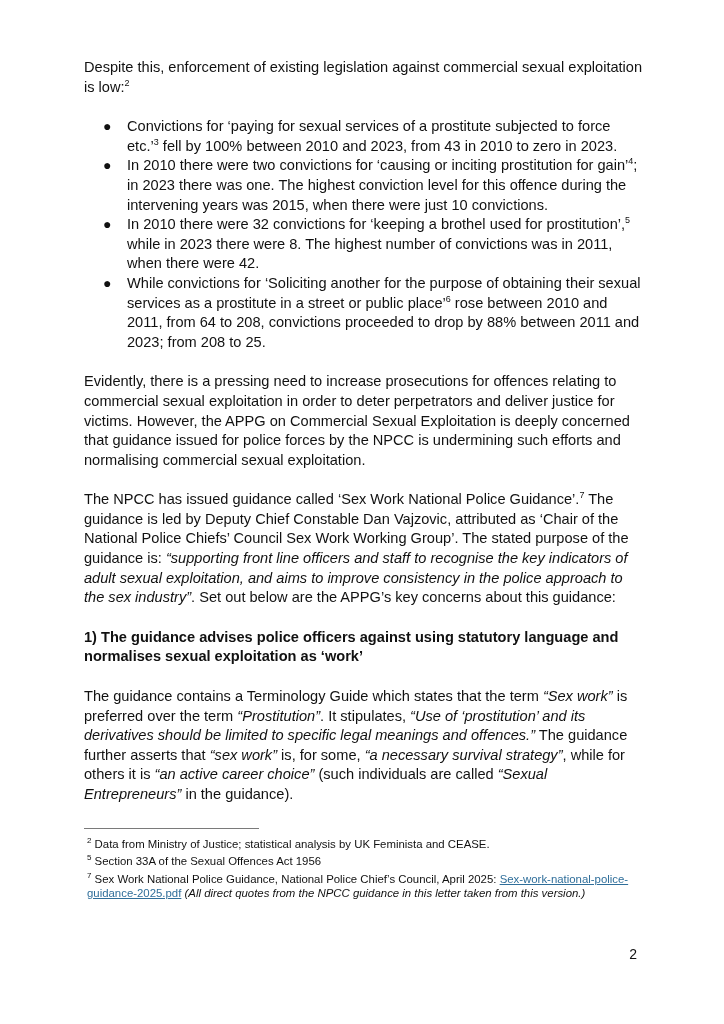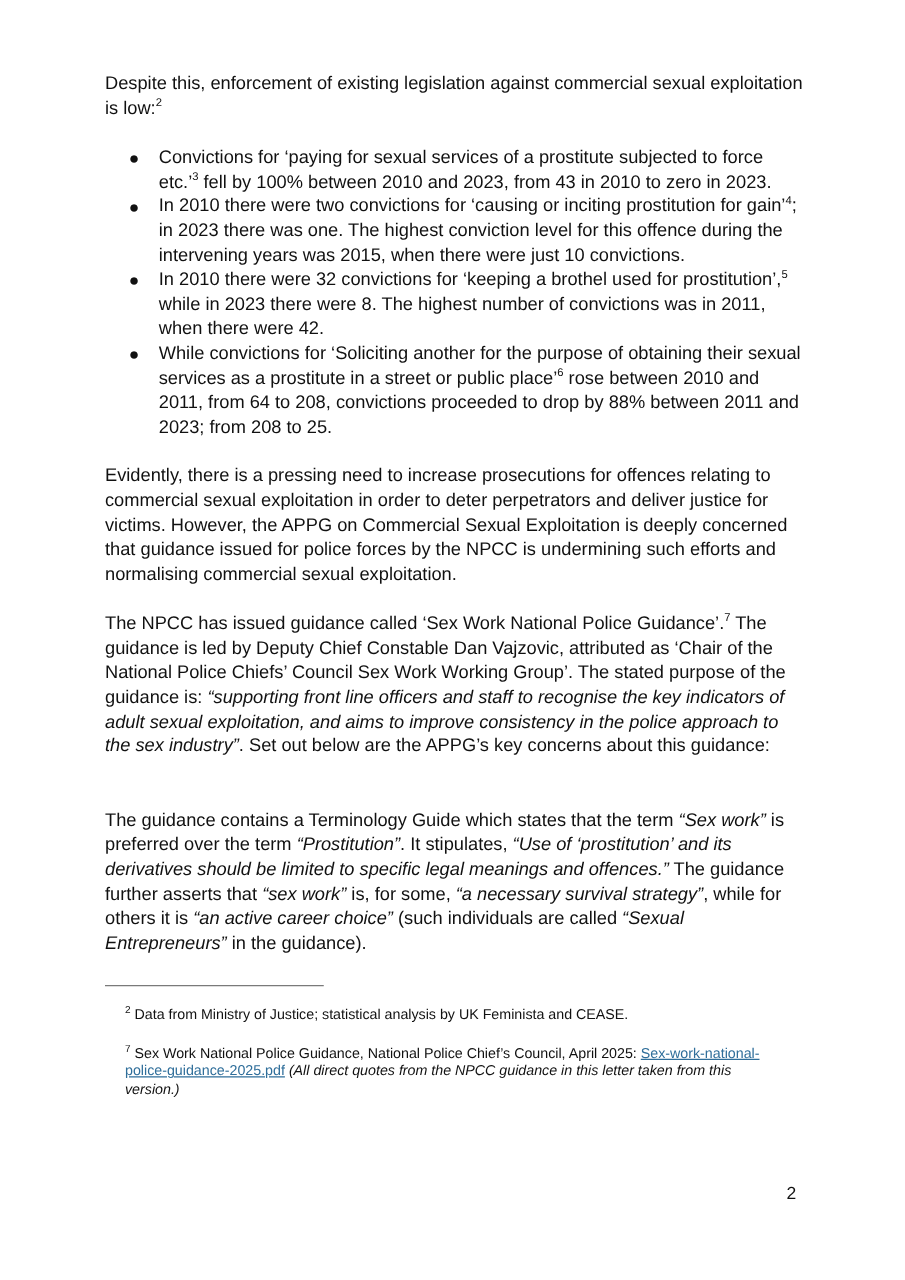--- a/index.html
+++ b/index.html
@@ -9,21 +9,21 @@
   }
   .page { position: absolute; left: 84px; top: 58px; width: 560px; }
   .p { font-size: 14.6px; line-height: 19.6px; margin: 0; }
   sup { font-size: 9px; line-height: 0; vertical-align: super; }
   em { font-style: italic; }
   ul.bullets { list-style: none; margin: 0; padding: 0; }
   ul.bullets li { position: relative; padding-left: 43px; font-size: 14.6px; line-height: 19.6px; }
   ul.bullets li .dot { position: absolute; left: 19px; top: 0; font-size: 14px; }
   h3.heading { font-size: 14.6px; line-height: 19.6px; font-weight: bold; margin: 0; }
   .rule { width: 175px; height: 0; border-top: 1.5px solid #7a7a7a; margin: 0 0 8px 0; }
-  .fn { font-size: 11.4px; line-height: 14.5px; margin: 16px; }
+  .fn { font-size: 11.4px; line-height: 14.5px; margin: 3px; }
   .fn sup { font-size: 8px; }
   .fn a { color: #2f6e9a; text-decoration: underline; }
   .pagenum { position: absolute; right: 87px; top: 946px; font-size: 14px; }
 </style>
 </head>
 <body>
 
 <div class="page">
 
   <p class="p"><span>Despite this, enforcement of existing legislation against commercial sexual exploitation is low:</span><sup>2</sup></p>
@@ -36,26 +36,28 @@
     <li><span class="dot">●</span><span>While convictions for ‘Soliciting another for the purpose of obtaining their sexual services as a prostitute in a street or public place’</span><sup>6</sup><span> rose between 2010 and 2011, from 64 to 208, convictions proceeded to drop by 88% between 2011 and 2023; from 208 to 25.</span></li>
   </ul>
   <div style="height:20px"></div>
 
   <p class="p">Evidently, there is a pressing need to increase prosecutions for offences relating to commercial sexual exploitation in order to deter perpetrators and deliver justice for victims. However, the APPG on Commercial Sexual Exploitation is deeply concerned that guidance issued for police forces by the NPCC is undermining such efforts and normalising commercial sexual exploitation.</p>
   <div style="height:20px"></div>
 
   <p class="p"><span>The NPCC has issued guidance called ‘Sex Work National Police Guidance’.</span><sup>7</sup><span> The guidance is led by Deputy Chief Constable Dan Vajzovic, attributed as ‘Chair of the National Police Chiefs’ Council Sex Work Working Group’. The stated purpose of the guidance is: </span><em>“supporting front line officers and staff to recognise the key indicators of adult sexual exploitation, and aims to improve consistency in the police approach to the sex industry”</em><span>. Set out below are the APPG’s key concerns about this guidance:</span></p>
   <div style="height:20px"></div>
 
+  <h3 class="heading">1) The guidance advises police officers against using statutory language and normalises sexual exploitation as ‘work’</h3>
   <div style="height:20px"></div>
 
   <p class="p"><span>The guidance contains a Terminology Guide which states that the term </span><em>“Sex work”</em><span> is preferred over the term </span><em>“Prostitution”</em><span>. It stipulates, </span><em>“Use of ‘prostitution’ and its derivatives should be limited to specific legal meanings and offences.”</em><span> The guidance further asserts that </span><em>“sex work”</em><span> is, for some, </span><em>“a necessary survival strategy”</em><span>, while for others it is </span><em>“an active career choice”</em><span> (such individuals are called </span><em>“Sexual Entrepreneurs”</em><span> in the guidance).</span></p>
 
   <div style="height:23px"></div>
   <div class="rule"></div>
 
   <div>
     <p class="fn"><sup>2</sup><span> Data from Ministry of Justice; statistical analysis by UK Feminista and CEASE.</span></p>
+    <p class="fn"><sup>5</sup><span> Section 33A of the Sexual Offences Act 1956</span></p>
     <p class="fn"><sup>7</sup><span> Sex Work National Police Guidance, National Police Chief’s Council, April 2025: </span><a href="#">Sex-work-national-police-guidance-2025.pdf</a><em> (All direct quotes from the NPCC guidance in this letter taken from this version.)</em></p>
   </div>
 </div>
 
 <div class="pagenum">2</div>
 
 </body></html>

